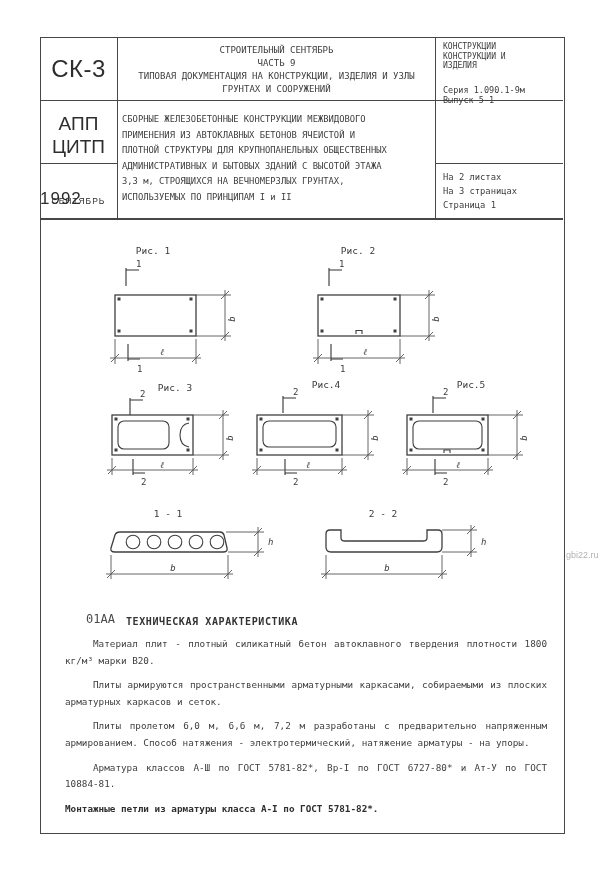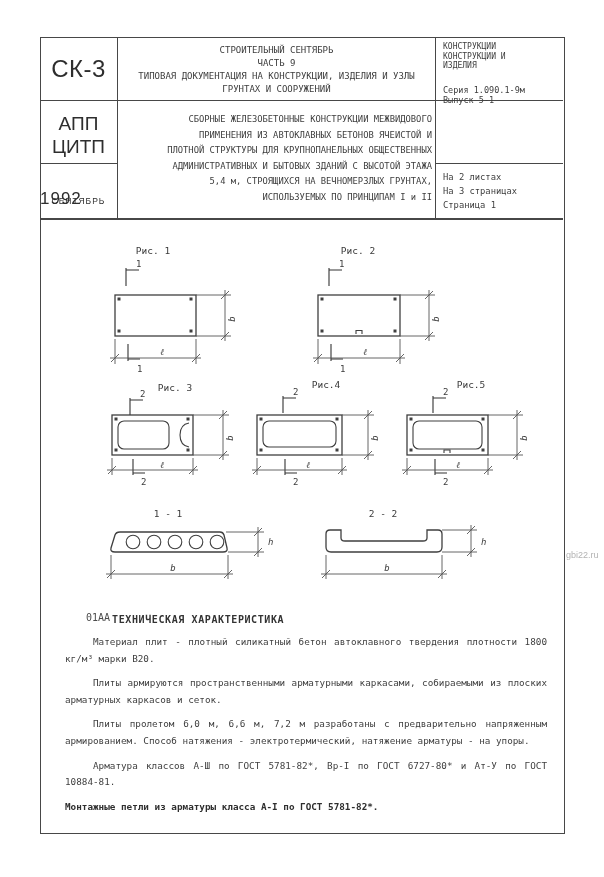--- a/index.html
+++ b/index.html
@@ -10,25 +10,25 @@
   .pageborder{position:absolute;left:40px;top:37px;width:523px;height:795px;
               border:1.6px solid #474747;}
   .big{font-family:"Liberation Sans","DejaVu Sans",sans-serif;font-weight:normal;color:#2e2e2e;}
   .code-cell{left:40px;top:37px;width:77px;height:63px;display:flex;align-items:center;justify-content:center;font-size:24px;letter-spacing:0.5px;}
   .catalog-cell{left:118px;top:44px;width:317px;text-align:center;font-size:9px;line-height:13px;color:#3d3d3d;}
   .class-cell{left:443px;top:42px;width:116px;font-size:8px;line-height:9.5px;color:#3d3d3d;}
   .series{margin-top:14px;font-size:8.5px;line-height:10.5px;}
   .org-cell{left:40px;top:106px;width:77px;text-align:center;font-size:19px;line-height:23px;margin-top:6px;}
   .month-cell{left:40px;top:176px;width:77px;text-align:center;font-size:8.5px;letter-spacing:1px;margin-top:20px;}
   .year-cell{left:40px;top:189px;width:77px;text-align:left;font-size:17px;letter-spacing:1px;}
-  .desc-cell{left:122px;top:112px;width:310px;text-align:right;font-size:8.8px;line-height:15.6px;color:#3d3d3d;}
+  .desc-cell{left:122px;top:112px;width:310px;text-align:left;font-size:8.8px;line-height:15.6px;color:#3d3d3d;}
   .pag-cell{left:443px;top:170px;width:116px;font-size:8.8px;line-height:14px;color:#3d3d3d;}
   .tech{left:44px;top:612px;width:512px;}
   .tech-head{font-size:10px;font-weight:bold;letter-spacing:0.6px;color:#333;}
-  .tech-code{font-size:10px;font-weight:normal;letter-spacing:0;margin-right:2px;vertical-align:2px;color:#4a4a4a;padding-left:42px;}
+  .tech-code{font-size:12px;font-weight:normal;letter-spacing:0;margin-right:11px;vertical-align:2px;color:#4a4a4a;padding-left:42px;}
   .tech-body{margin-top:9px;width:498px;margin-left:13px;}
   .tech-body p{margin:8px;font-size:9.3px;line-height:16.6px;text-align:justify;text-indent:28px;color:#3f3f3f;}
   .tech-body p.flush{text-indent:0;font-weight:bold;color:#2f2f2f;}
   .watermark{left:566px;top:550px;font-family:"Liberation Sans",sans-serif;font-size:9px;color:#b3b3b3;}
   svg text{font-family:"DejaVu Sans Mono",monospace;font-size:9px;fill:#3a3a3a;}
   svg text.figlab{font-size:9.5px;}
   svg text.dim{font-style:italic;font-size:9px;}
   svg .o{fill:none;stroke:#3f3f3f;stroke-width:1.3;}
   svg .i{fill:none;stroke:#3f3f3f;stroke-width:1.1;}
   svg .d{fill:none;stroke:#555;stroke-width:0.9;}
@@ -72,21 +72,21 @@
     <div>ЦИТП</div>
   </div>
   <div class="abs big month-cell">СЕНТЯБРЬ</div>
   <div class="abs big year-cell">1992</div>
 
   <div class="abs desc-cell">
     <div>СБОРНЫЕ ЖЕЛЕЗОБЕТОННЫЕ КОНСТРУКЦИИ МЕЖВИДОВОГО</div>
     <div>ПРИМЕНЕНИЯ ИЗ АВТОКЛАВНЫХ БЕТОНОВ ЯЧЕИСТОЙ И</div>
     <div>ПЛОТНОЙ СТРУКТУРЫ ДЛЯ КРУПНОПАНЕЛЬНЫХ ОБЩЕСТВЕННЫХ</div>
     <div>АДМИНИСТРАТИВНЫХ И БЫТОВЫХ ЗДАНИЙ С ВЫСОТОЙ ЭТАЖА</div>
-    <div>5,4 м, СТРОЯЩИХСЯ НА ВЕЧНОМЕРЗЛЫХ ГРУНТАХ,</div>
+    <div>3,3 м, СТРОЯЩИХСЯ НА ВЕЧНОМЕРЗЛЫХ ГРУНТАХ,</div>
     <div>ИСПОЛЬЗУЕМЫХ ПО ПРИНЦИПАМ I и II</div>
   </div>
 
   <div class="abs pag-cell">
     <div>На 2 листах</div>
     <div>На 3 страницах</div>
     <div>Страница 1</div>
   </div>
 
   <svg class="abs" style="left:40px;top:218px;" width="524" height="392" viewBox="0 0 524 392">

